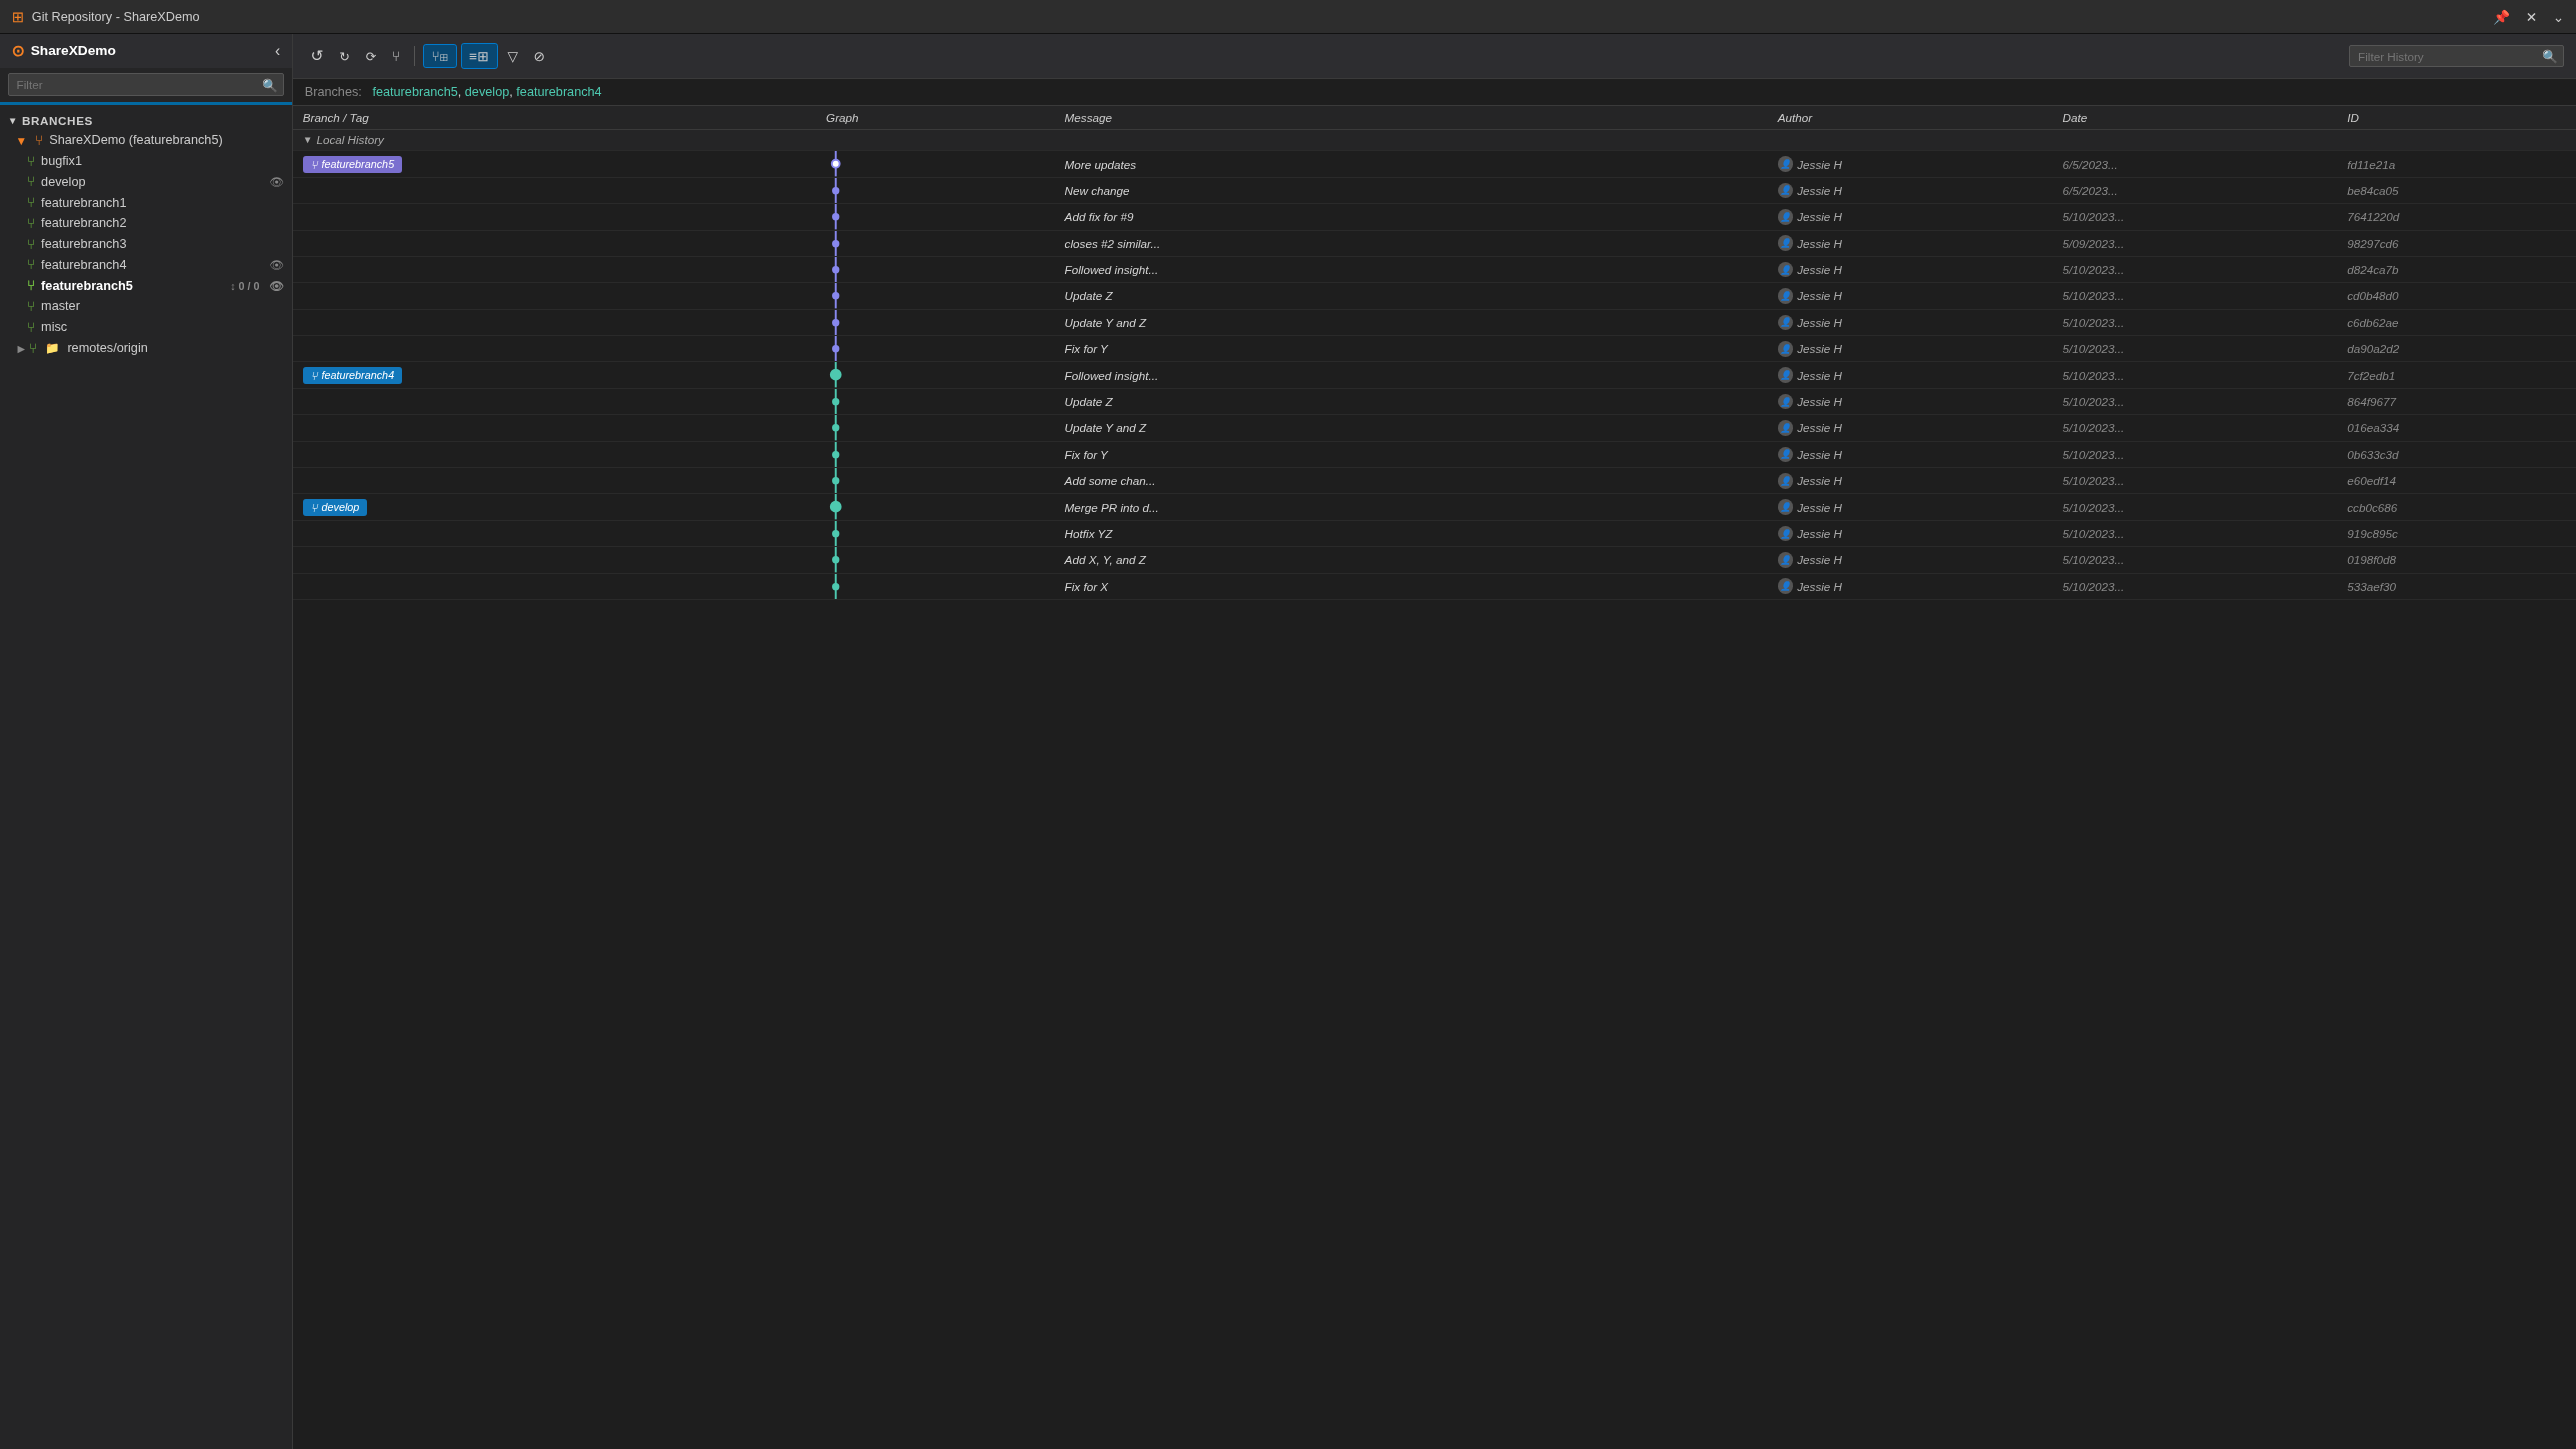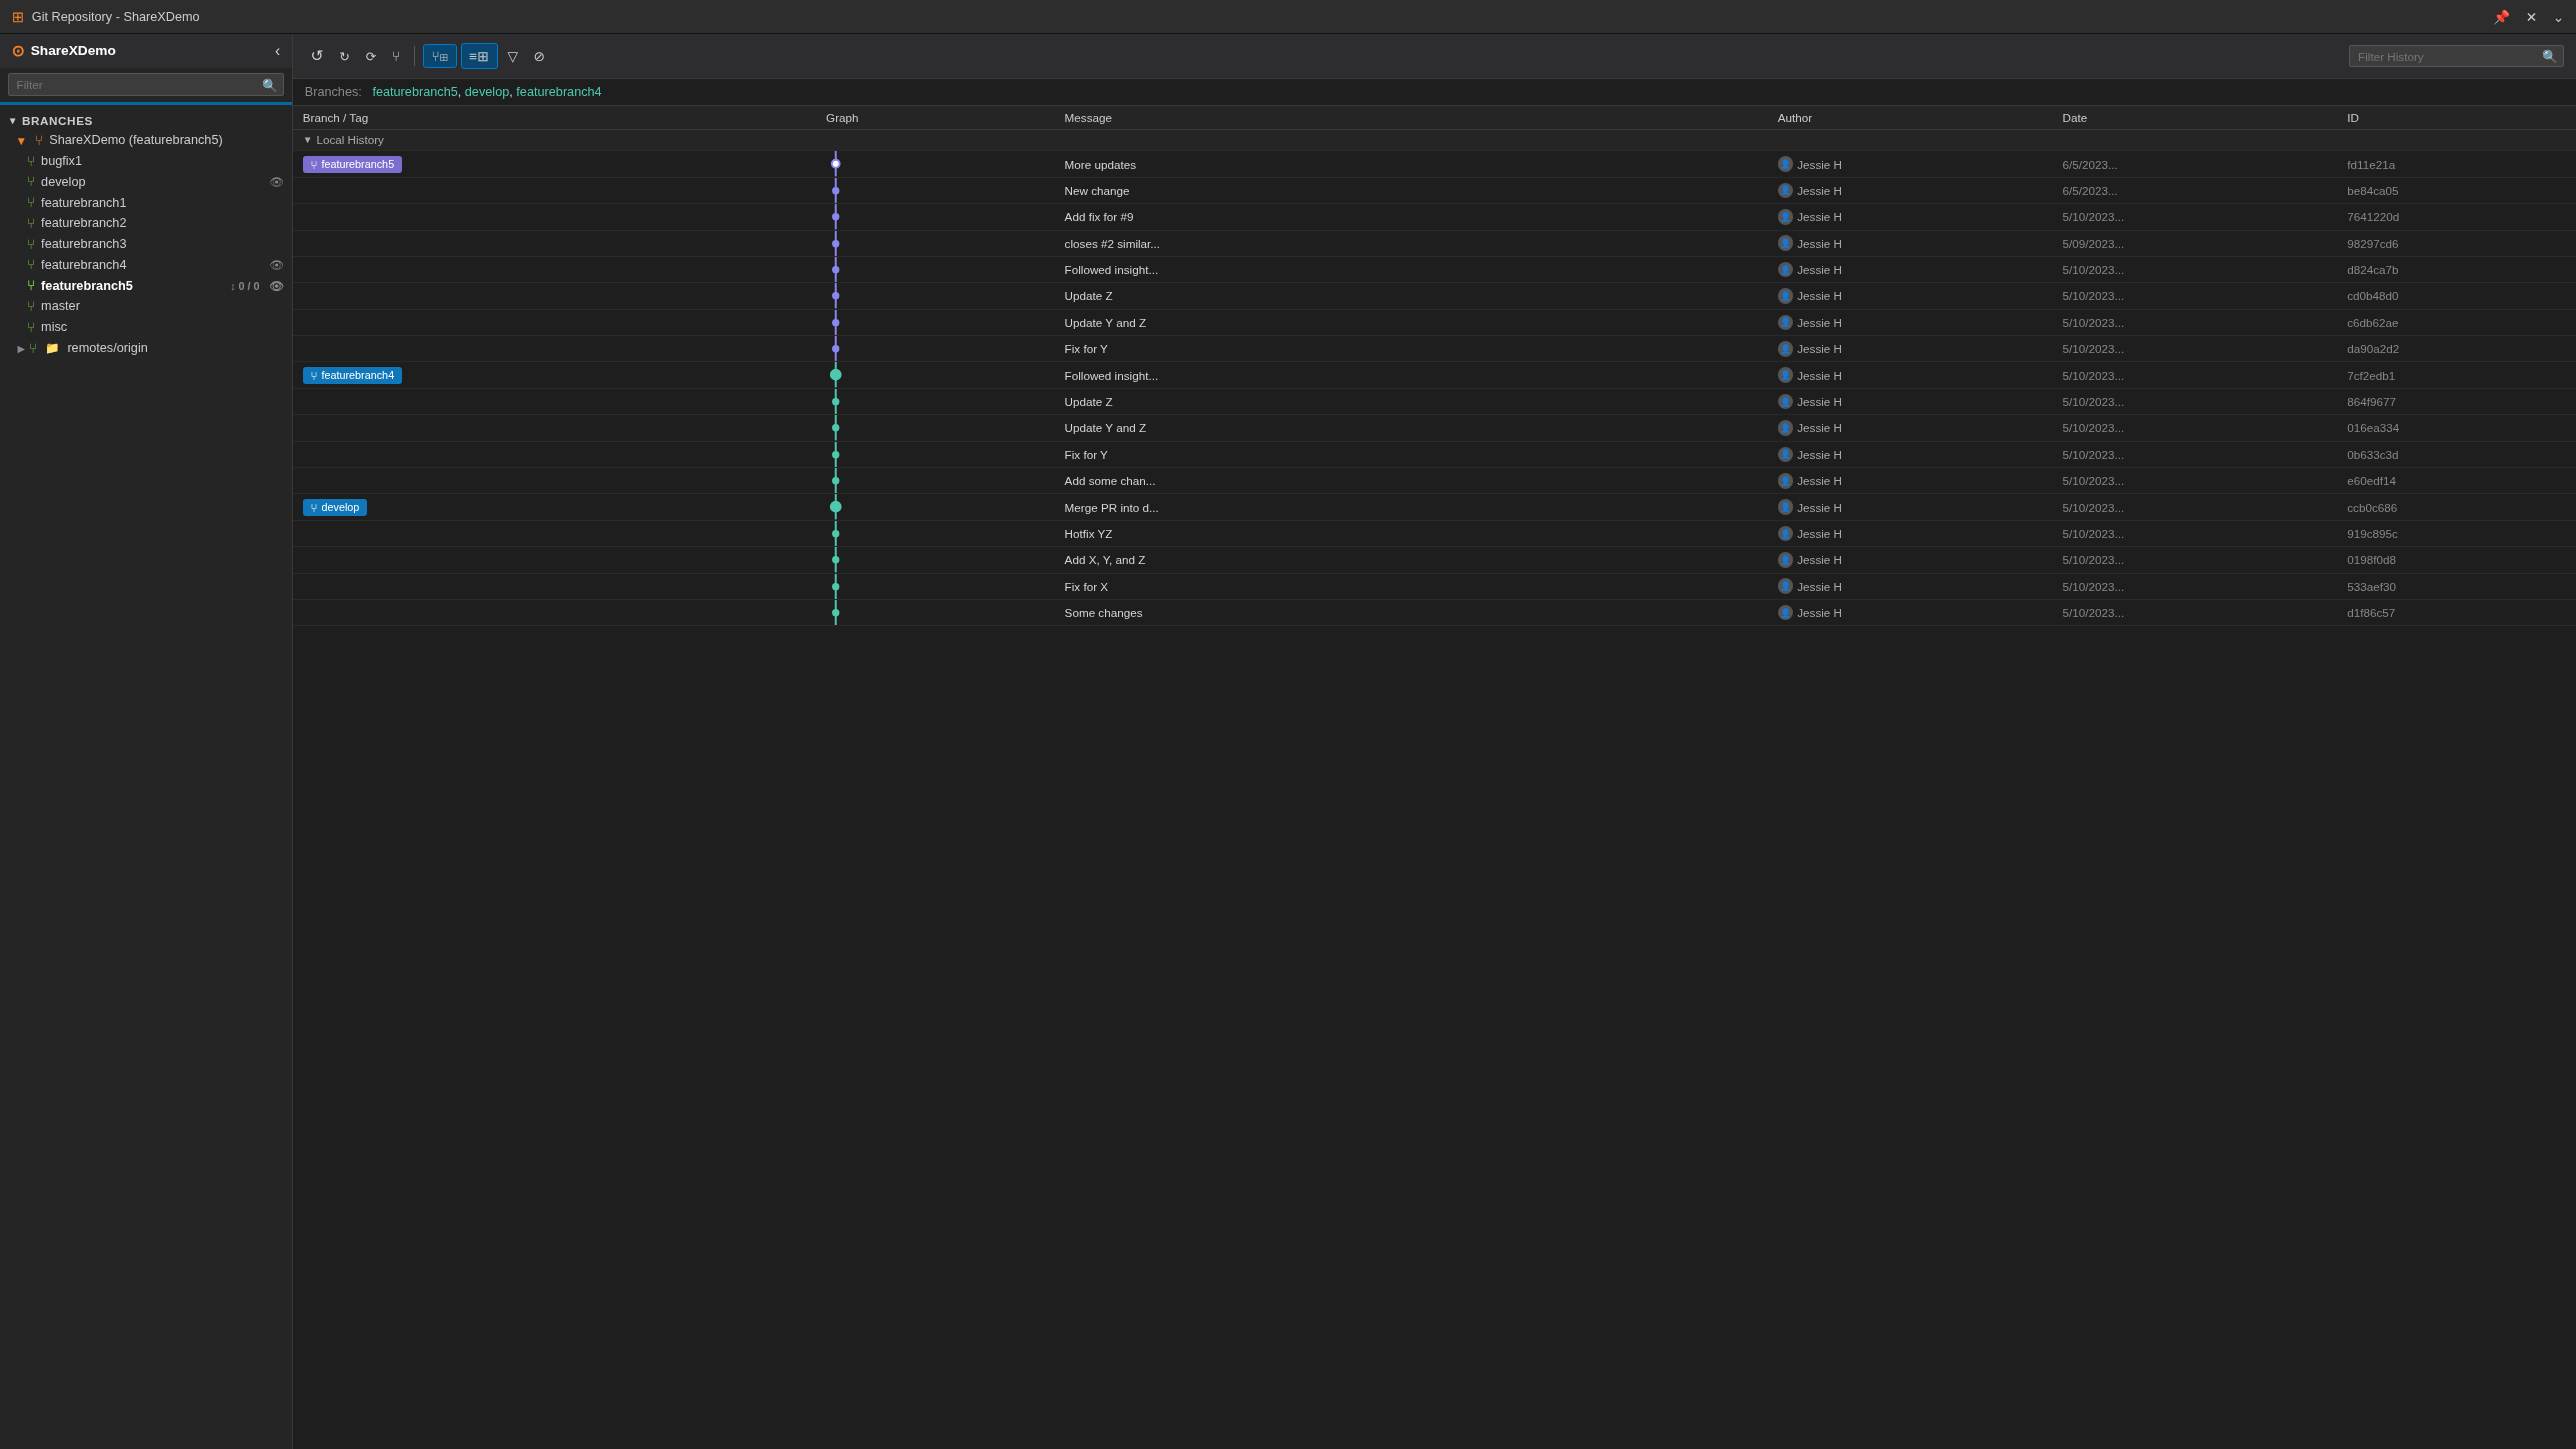--- a/index.html
+++ b/index.html
@@ -256,20 +256,21 @@
 
     
     .history-table-wrapper {
       flex: 1;
       overflow-y: auto;
       overflow-x: hidden;
     }
     .history-table {
       width: 100%;
       border-collapse: collapse;
+      font-style: italic;
     }
     .history-table thead th {
       background: #252526;
       color: #cccccc;
       font-weight: 400;
       font-size: 11.7px;
       text-align: left;
       padding: 4.9px 9.8px;
       border-bottom: 1px solid #3a3a3a;
       position: sticky;
@@ -805,36 +806,18 @@
               <td class="col-message message-col">Fix for X</td>
               <td class="col-author">
                 <span style="display:flex;align-items:center;gap:3.9px;color:#aaa;font-size:11.7px;">
                   <span class="author-avatar">👤</span>
                   <span>Jessie H</span>
                 </span>
               </td>
               <td class="col-date date-col">5/10/2023...</td>
               <td class="col-id id-col">533aef30</td>
             </tr>
-            <tr>
-              <td class="col-branch"></td>
-              <td class="col-graph" style="overflow: visible; padding: 0px;">
-                <svg width="59" height="25.4" style="display:block;" viewBox="0 0 60 26">
-                  <line x1="20" y1="0" x2="20" y2="26" stroke="#4ec9b0" stroke-width="2"></line>
-                  <circle cx="20" cy="13" r="3" fill="#4ec9b0" stroke="#4ec9b0" stroke-width="1.5"></circle>
-                </svg>
-              </td>
-              <td class="col-message message-col">Some changes</td>
-              <td class="col-author">
-                <span style="display:flex;align-items:center;gap:3.9px;color:#aaa;font-size:11.7px;">
-                  <span class="author-avatar">👤</span>
-                  <span>Jessie H</span>
-                </span>
-              </td>
-              <td class="col-date date-col">5/10/2023...</td>
-              <td class="col-id id-col">d1f86c57</td>
-            </tr>
           </tbody>
       </table>
     </div>
   </div>
 </div>
 
 
 </body></html>

